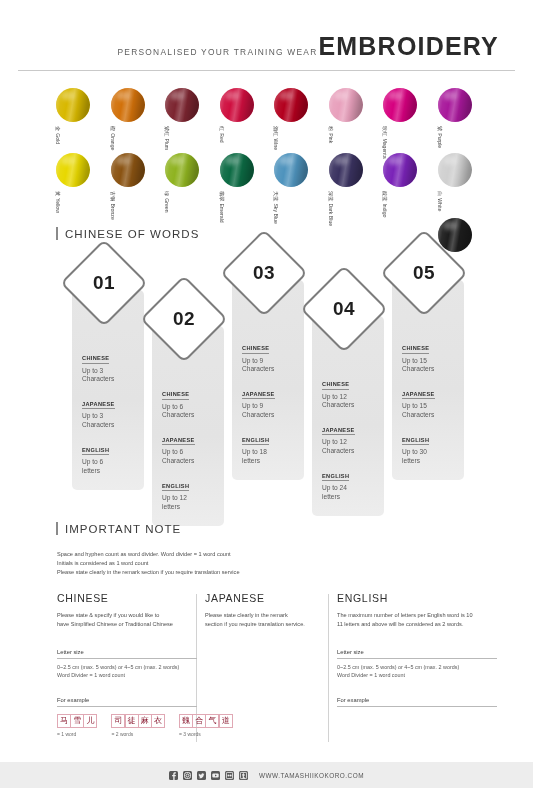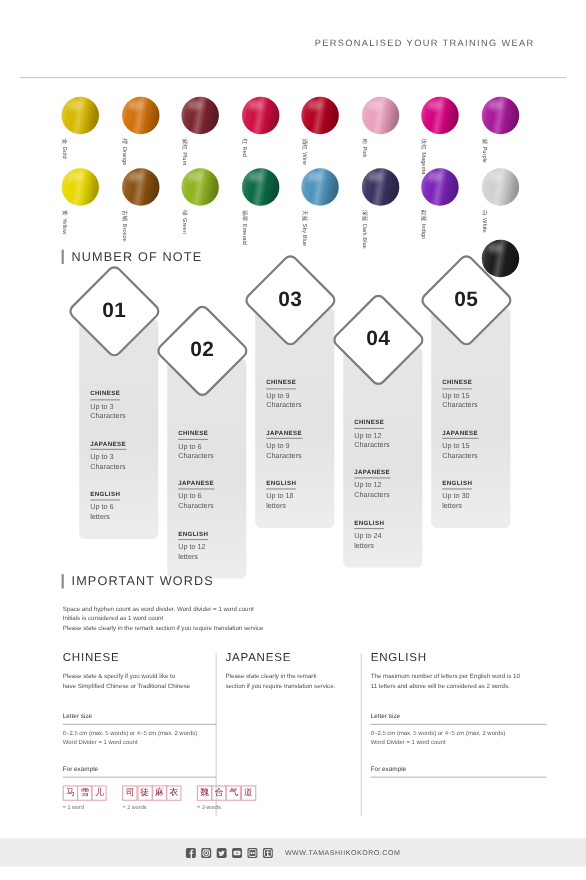--- a/index.html
+++ b/index.html
@@ -16,21 +16,21 @@
   
   .header{
     position:absolute;left:0;top:0;width:533px;height:72px;
   }
   .header-inner{
     position:absolute;left:78px;top:34px;right:34px;
     display:flex;align-items:baseline;justify-content:flex-end;
   }
   .kicker{
     font-size:8.4px;letter-spacing:1.25px;color:#5d5d5d;
-    white-space:nowrap;margin-right:13px;font-weight:400;
+    white-space:nowrap;margin-right:1px;font-weight:400;
   }
   .brand{
     font-size:25px;font-weight:700;letter-spacing:1.2px;color:#2b2b2b;
     white-space:nowrap;line-height:1;
   }
   .header-rule{
     position:absolute;left:18px;top:70px;width:497px;height:1px;background:#c9c9c9;
   }
 
   
@@ -146,20 +146,21 @@
   .foot-url{font-size:6.4px;letter-spacing:0.5px;color:#555;margin-left:6px;}
 </style>
 </head>
 <body>
 
 <div class="page">
 
   <div class="header">
     <div class="header-inner">
       <div class="kicker">PERSONALISED YOUR TRAINING WEAR</div>
+      <div class="brand">EMBROIDERY</div>
     </div>
   </div>
   <div class="header-rule"></div>
 
   <div class="swatch-grid" id="swatch-grid">
       <div class="swatch-row">
         <div class="swatch" style="left: 0px;">
           <div class="ball" style="background: rgb(216, 184, 0);"></div>
           <div class="sw-label">
             <div class="sw-cn">金</div>
@@ -280,21 +281,21 @@
           <div class="sw-label">
             <div class="sw-cn">黑</div>
             <div class="sw-en">Black</div>
           </div>
         </div>
       </div>
     </div>
 
   <div class="sec-title" style="left:56px;top:227px;">
     <div class="sec-bar"></div>
-    <div class="sec-text">NUMBER OF NOTE</div>
+    <div class="sec-text">CHINESE OF WORDS</div>
   </div>
   <div class="words-area" id="words-area">
       <div class="card" style="left: 72px; top: 42px; height: 200px;"></div>
       <div class="card-body" style="left: 82px; top: 98px; width: 60px; position: absolute;">
         <div class="lang-block"><div class="lang-name">CHINESE</div><div class="lang-val">
             <div>Up to 3</div>
             <div>Characters</div>
           </div></div>
         <div class="lang-block"><div class="lang-name">JAPANESE</div><div class="lang-val">
             <div>Up to 3</div>
@@ -378,21 +379,21 @@
           </div></div>
       </div>
       <div class="diamond" style="left: 393px; top: -6px;">
         <span>05</span>
       </div>
     </div>
 
   <div class="note-area">
     <div class="sec-title" style="left:56px;top:0;">
       <div class="sec-bar"></div>
-      <div class="sec-text">IMPORTANT WORDS</div>
+      <div class="sec-text">IMPORTANT NOTE</div>
     </div>
     <div class="note-lines" id="note-lines">
         <div class="note-line">Space and hyphen count as word divider. Word divider = 1 word count</div>
         <div class="note-line">Initials is considered as 1 word count</div>
         <div class="note-line">Please state clearly in the remark section if you require translation service</div>
       </div>
   </div>
 
   <div class="cols" id="cols">
       <div class="col-div" style="left: 196px;"></div>

